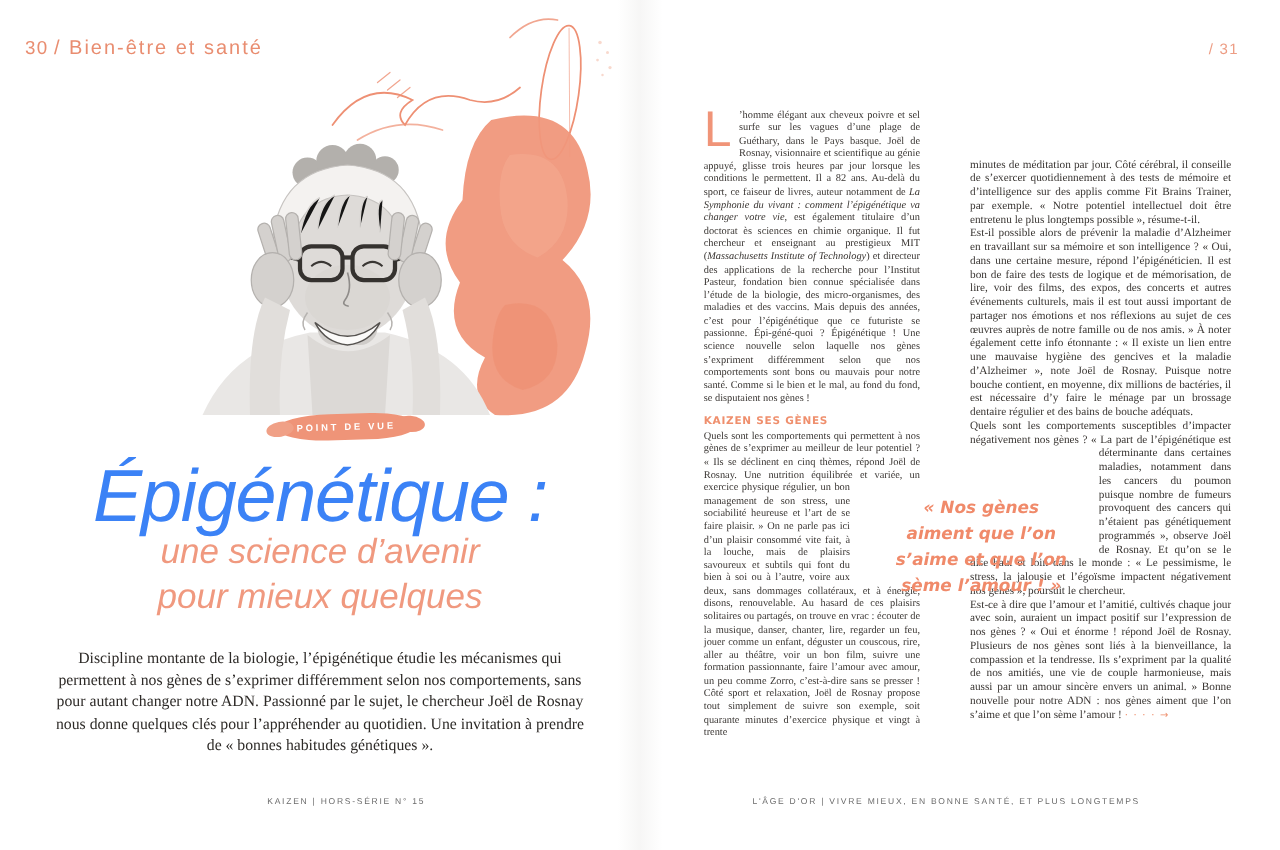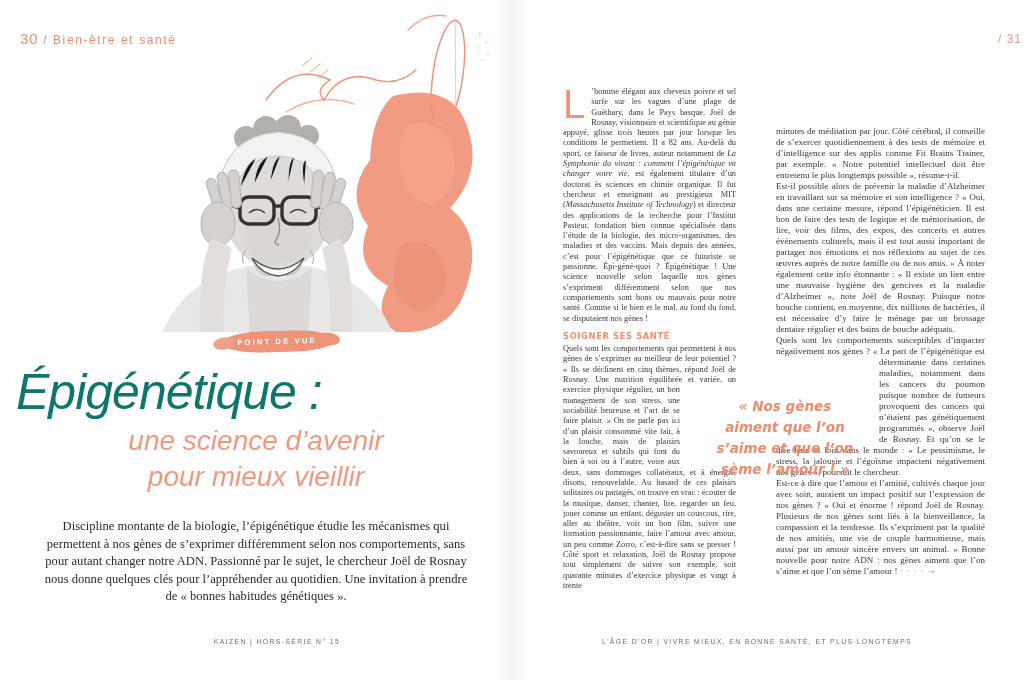--- a/index.html
+++ b/index.html
@@ -10,47 +10,47 @@
   }
   .abs{position:absolute;}
 
   
   .fold{left:494px;top:0;width:36px;height:680px;
     background:linear-gradient(to right, rgba(0,0,0,0), rgba(90,80,70,0.05) 50%, rgba(0,0,0,0));}
 
   
   .hdr-left{left:20px;top:30px;color:#e98d70;font-family:"Liberation Sans",sans-serif;white-space:nowrap;}
   .hdr-left .num{font-size:15px;letter-spacing:1px;}
-  .hdr-left .sec{font-size:12px;letter-spacing:1.6px;text-align:center;}
+  .hdr-left .sec{font-size:16px;letter-spacing:1.6px;text-align:center;}
 
   .badge{left:222px;top:331px;width:110px;height:21px;background:#ef9478;
     border-radius:54% 46% 48% 52% / 70% 65% 60% 72%;transform:rotate(-1.6deg);
     display:flex;align-items:center;justify-content:center;}
   .badge:before{content:"";position:absolute;left:-9px;top:5px;width:22px;height:12px;background:#f0a086;
     border-radius:50%;transform:rotate(-8deg);z-index:-1;}
   .badge:after{content:"";position:absolute;right:-8px;top:3px;width:24px;height:13px;background:#ef9478;
     border-radius:50%;transform:rotate(6deg);z-index:-1;}
   .badge span{color:#fff;font-family:"Liberation Sans",sans-serif;font-size:7.5px;font-weight:bold;letter-spacing:2.2px;}
 
-  .title{left:16px;top:363px;width:480px;color:#0f766e;
-    font-family:"Liberation Sans",sans-serif;font-style:italic;font-size:50px;letter-spacing:-1px;font-weight:normal;}
+  .title{left:16px;top:363px;width:480px;text-align:center;color:#3b82f6;
+    font-family:"Liberation Sans",sans-serif;font-style:italic;font-size:59px;letter-spacing:-1px;font-weight:normal;}
   .sub1{left:16px;top:425px;width:480px;text-align:center;color:#f0997f;
     font-family:"Liberation Sans",sans-serif;font-style:italic;font-size:28px;}
   .sub2{left:16px;top:461px;width:480px;text-align:center;color:#f0997f;
     font-family:"Liberation Sans",sans-serif;font-style:italic;font-size:28px;}
 
   .intro{left:41px;top:518px;width:430px;text-align:center;color:#2d2a27;
     font-size:12.6px;line-height:17.6px;}
 
   .foot{font-family:"Liberation Sans",sans-serif;font-size:6.8px;letter-spacing:1.4px;color:#6b6b6b;white-space:nowrap;}
   .foot-left{left:277px;top:638px;transform:translateX(-50%);}
   .foot-right{left:757px;top:638px;transform:translateX(-50%);}
 
   
-  .pagenum-right{left:967px;top:32px;color:#ed9d84;font-family:"Liberation Sans",sans-serif;font-size:12px;letter-spacing:1px;margin-left:31px;}
+  .pagenum-right{left:967px;top:32px;color:#ed9d84;font-family:"Liberation Sans",sans-serif;font-size:12px;letter-spacing:1px;}
 
   .col{color:#3a3633;text-align:justify;}
   .col p{margin:0;}
   .col1{left:563px;top:87px;width:173px;height:540px;font-size:8.3px;line-height:10.3px;overflow:hidden;}
   .col2{left:776px;top:126px;width:209px;height:500px;font-size:9px;line-height:11px;overflow:hidden;}
 
   .dropcap{float:left;font-family:"Liberation Sans",sans-serif;color:#f09478;
     font-size:40px;line-height:30px;padding:2px 6px 0 0;}
 
   .subhead{font-family:"DejaVu Sans",sans-serif;font-weight:bold;color:#ef8f6d;
@@ -157,31 +157,31 @@
   <path d="M52,266 Q50,200 64,172 L84,182 Q74,220 76,266 Z" fill="#e1dedb"></path>
   <path d="M204,266 Q206,200 192,172 L174,182 Q184,220 182,266 Z" fill="#e1dedb"></path>
 </svg>
 
 <div class="abs badge">
   <span>POINT DE VUE</span>
 </div>
 
 <div class="abs title">Épigénétique :</div>
 <div class="abs sub1">une science d’avenir</div>
-<div class="abs sub2">pour mieux vieillir</div>
+<div class="abs sub2">pour mieux quelques</div>
 
 <div class="abs intro">Discipline montante de la biologie, l’épigénétique étudie les mécanismes qui permettent à nos gènes de s’exprimer différemment selon nos comportements, sans pour autant changer notre ADN. Passionné par le sujet, le chercheur Joël de Rosnay nous donne quelques clés pour l’appréhender au quotidien. Une invitation à prendre de « bonnes habitudes génétiques ».</div>
 
 <div class="abs foot foot-left">KAIZEN | HORS-SÉRIE N° 15</div>
 
 <div class="abs pagenum-right">/ 31</div>
 
 <div class="abs col col1">
   <p><span class="dropcap">L</span><span>’homme élégant aux cheveux poivre et sel surfe sur les vagues d’une plage de Guéthary, dans le Pays basque. Joël de Rosnay, visionnaire et scientifique au génie appuyé, glisse trois heures par jour lorsque les conditions le permettent. Il a 82 ans. Au-delà du sport, ce faiseur de livres, auteur notamment de </span><em>La Symphonie du vivant : comment l’épigénétique va changer votre vie</em><span>, est également titulaire d’un doctorat ès sciences en chimie organique. Il fut chercheur et enseignant au prestigieux MIT (</span><em>Massachusetts Institute of Technology</em><span>) et directeur des applications de la recherche pour l’Institut Pasteur, fondation bien connue spécialisée dans l’étude de la biologie, des micro-organismes, des maladies et des vaccins. Mais depuis des années, c’est pour l’épigénétique que ce futuriste se passionne. Épi-géné-quoi ? Épigénétique ! Une science nouvelle selon laquelle nos gènes s’expriment différemment selon que nos comportements sont bons ou mauvais pour notre santé. Comme si le bien et le mal, au fond du fond, se disputaient nos gènes !</span></p>
-  <p class="subhead">SOIGNER SES SANTÉ</p>
+  <p class="subhead">KAIZEN SES GÈNES</p>
   <p><span>Quels sont les comportements qui permettent à nos gènes de s’exprimer au meilleur de leur potentiel ? « Ils se déclinent en cinq thèmes, répond Joël de Rosnay. Une nutrition équilibrée et variée, un </span><span class="pq-spacer-r"></span><span>exercice physique régulier, un bon management de son stress, une sociabilité heureuse et l’art de se faire plaisir. » On ne parle pas ici d’un plaisir consommé vite fait, à la louche, mais de plaisirs savoureux et subtils qui font du bien à soi ou à l’autre, voire aux deux, sans dommages collatéraux, et à énergie, disons, renouvelable. Au hasard de ces plaisirs solitaires ou partagés, on trouve en vrac : écouter de la musique, danser, chanter, lire, regarder un feu, jouer comme un enfant, déguster un couscous, rire, aller au théâtre, voir un bon film, suivre une formation passionnante, faire l’amour avec amour, un peu comme Zorro, c’est-à-dire sans se presser ! Côté sport et relaxation, Joël de Rosnay propose tout simplement de suivre son exemple, soit quarante minutes d’exercice physique et vingt à trente</span></p>
 </div>
 
 <div class="abs col col2">
   <p>minutes de méditation par jour. Côté cérébral, il conseille de s’exercer quotidiennement à des tests de mémoire et d’intelligence sur des applis comme Fit Brains Trainer, par exemple. « Notre potentiel intellectuel doit être entretenu le plus longtemps possible », résume-t-il.</p>
   <p>Est-il possible alors de prévenir la maladie d’Alzheimer en travaillant sur sa mémoire et son intelligence ? « Oui, dans une certaine mesure, répond l’épigénéticien. Il est bon de faire des tests de logique et de mémorisation, de lire, voir des films, des expos, des concerts et autres événements culturels, mais il est tout aussi important de partager nos émotions et nos réflexions au sujet de ces œuvres auprès de notre famille ou de nos amis. » À noter également cette info étonnante : « Il existe un lien entre une mauvaise hygiène des gencives et la maladie d’Alzheimer », note Joël de Rosnay. Puisque notre bouche contient, en moyenne, dix millions de bactéries, il est nécessaire d’y faire le ménage par un brossage dentaire régulier et des bains de bouche adéquats.</p>
   <p><span>Quels sont les comportements susceptibles d’impacter négativement nos gènes ? « La part de l’épigénétique est déterminante dans certaines </span><span class="pq-spacer-l"></span><span>maladies, notamment dans les cancers du poumon puisque nombre de fumeurs provoquent des cancers qui n’étaient pas génétiquement programmés », observe Joël de Rosnay. Et qu’on se le dise haut et loin dans le monde : « Le pessimisme, le stress, la jalousie et l’égoïsme impactent négativement nos gènes », poursuit le chercheur.</span></p>
   <p><span>Est-ce à dire que l’amour et l’amitié, cultivés chaque jour avec soin, auraient un impact positif sur l’expression de nos gènes ? « Oui et énorme ! répond Joël de Rosnay. Plusieurs de nos gènes sont liés à la bienveillance, la compassion et la tendresse. Ils s’expriment par la qualité de nos amitiés, une vie de couple harmonieuse, mais aussi par un amour sincère envers un animal. » Bonne nouvelle pour notre ADN : nos gènes aiment que l’on s’aime et que l’on sème l’amour !</span> <span class="endmark">· · · · →</span></p>
 </div>
 

